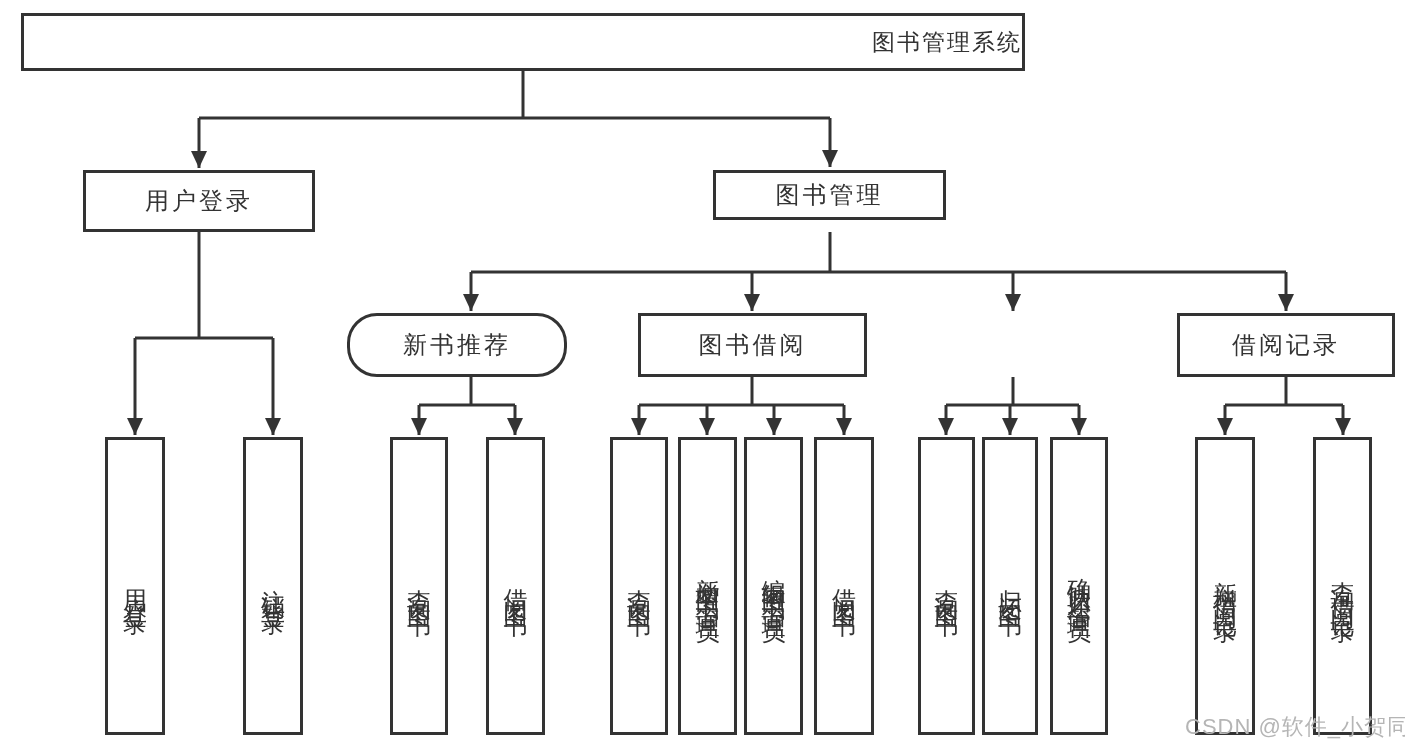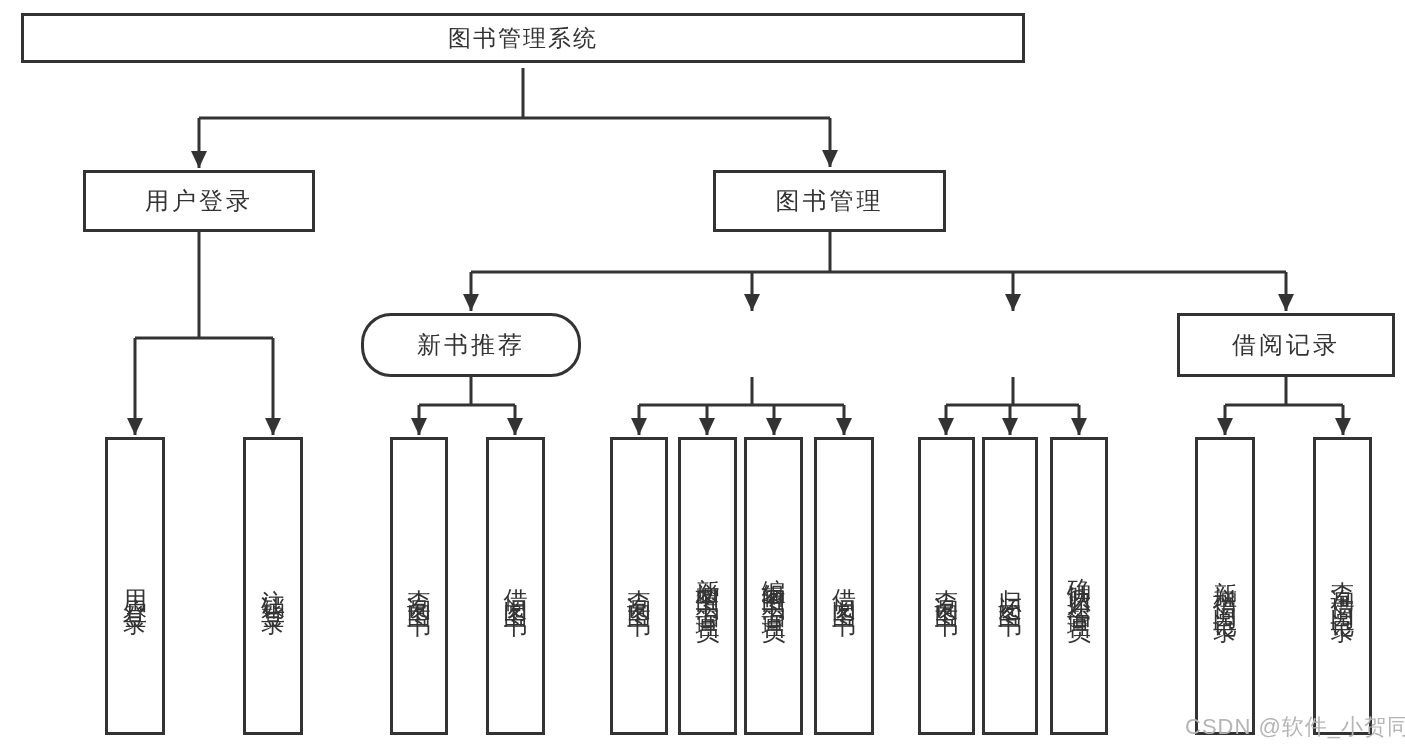--- a/index.html
+++ b/index.html
@@ -107,33 +107,36 @@
       <path d="M1010,405 V435" marker-end="url(#arrow)"></path>
       <path d="M1079,405 V435" marker-end="url(#arrow)"></path>
 
       <path d="M1286,377 V405"></path>
       <path d="M1225,405 H1343"></path>
       <path d="M1225,405 V435" marker-end="url(#arrow)"></path>
       <path d="M1343,405 V435" marker-end="url(#arrow)"></path>
     </g>
   </svg>
 
-  <div class="box root" style="left:21px;top:13px;width:1004px;height:50px;">
+  <div class="box root" style="left:21px;top:13px;width:1004px;height:58px;justify-content:flex-end;">
     <span class="lbl">图书管理系统</span>
   </div>
 
   <div class="box" style="left:83px;top:170px;width:232px;height:62px;">
     <span class="lbl">用户登录</span>
   </div>
-  <div class="box" style="left:713px;top:170px;width:233px;height:62px;">
+  <div class="box" style="left:713px;top:170px;width:233px;height:50px;">
     <span class="lbl">图书管理</span>
   </div>
 
-  <div class="box" style="left:361px;top:313px;width:220px;height:64px;border-radius:30px;">
+  <div class="box" style="left:347px;top:313px;width:220px;height:64px;border-radius:30px;">
     <span class="lbl">新书推荐</span>
+  </div>
+  <div class="box" style="left:638px;top:313px;width:229px;height:64px;">
+    <span class="lbl">图书借阅</span>
   </div>
   <div class="box" style="left:1177px;top:313px;width:218px;height:64px;">
     <span class="lbl">借阅记录</span>
   </div>
 
   <div class="vbox" style="left:105px;top:437px;width:60px;height:298px;">
     <span class="vlbl">用户登录</span>
   </div>
   <div class="vbox" style="left:243px;top:437px;width:60px;height:298px;">
     <span class="vlbl">注销登录</span>

